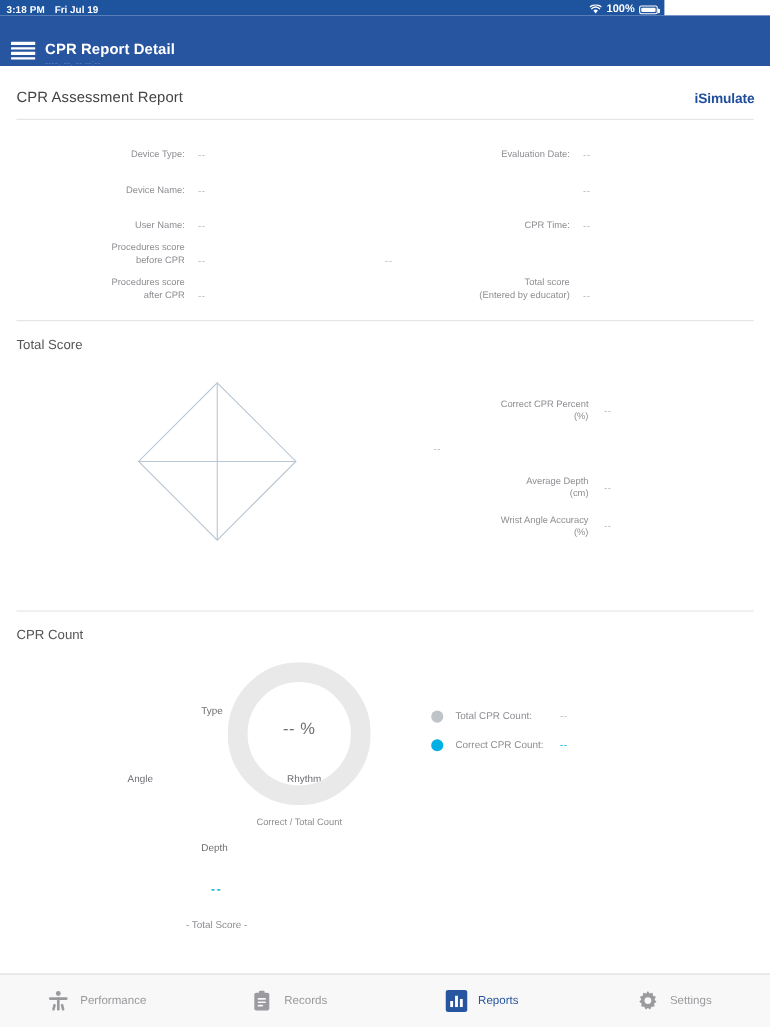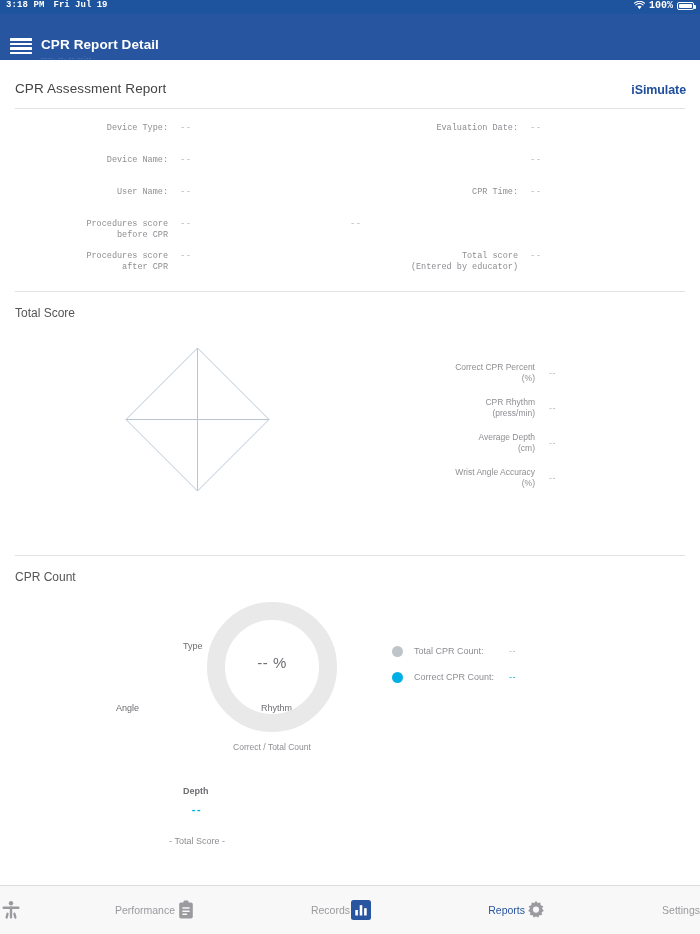--- a/index.html
+++ b/index.html
@@ -6,26 +6,25 @@
   html, body {
     width: 700px; height: 934px;
     font-family: "Liberation Sans", sans-serif;
     background: #ffffff;
     overflow: hidden;
   }
   .app { position: relative; width: 700px; height: 934px; background:#fff; }
 
   
   .statusbar {
-    position: absolute; top:0; left:0; width:700px; height:14px;
+    position: absolute; top:0; left:0; width:604px; height:14px;
     background:#1e539e; color:#fff;
-    display:flex; align-items:flex-start;
+    display:flex; align-items:flex-end;
     font-size:9px; font-weight:bold;
     padding:0 6px;
-    font-family:Liberation Mono, monospace;
   }
   .sb-time { margin-right:9px; letter-spacing:0.1px; }
   .sb-date { font-weight:bold; }
   .sb-right { margin-left:auto; display:flex; align-items:center; gap:4px; }
   .wifi-ico { display:inline-block; width:11px; height:9px; position:relative; }
   .wifi-ico svg { display:block; }
   .sb-batt-txt { font-size:10px; font-weight:bold; }
   .batt {
     width:17px; height:8px; border:1px solid #fff; border-radius:2px;
     position:relative; display:inline-block;
@@ -72,22 +71,22 @@
   }
 
   .hr { height:1px; background:#e3e3e3; margin:0 15px; }
 
   
   .meta {
     display:flex; padding:14px 0 8px 0;
   }
   .meta-col { width:350px; }
   .meta-row {
-    display:flex; align-items:flex-start;
-    min-height:23px; margin-bottom:9px;font-family:Liberation Mono, monospace;
+    display:flex; align-items:flex-end;
+    min-height:23px; margin-bottom:9px;
   }
   .meta-label {
     width:180px; text-align:right; padding-right:12px;
     font-size:8.5px; color:#8e8e93; line-height:1.35;
   }
   .meta-value {
     width:60px; text-align:left;
     font-size:9px; color:#b8b8bc; letter-spacing:0.4px;
   }
 
@@ -98,21 +97,21 @@
 
   
   .score-body { position:relative; height:235px; }
   .radar { position:absolute; left:120px; top:22px; width:155px; height:155px; }
   .radar svg { display:block; }
   .radar-lbl {
     position:absolute; font-size:9px; color:#6e6e73; white-space:nowrap;
   }
   .rl-count { left:183px; top:321px; }
   .rl-rhythm { left:261px; top:383px; }
-  .rl-depth { left:183px; top:466px;font-weight:bold; }
+  .rl-depth { left:183px; top:446px; }
   .rl-angle { left:116px; top:383px; }
   .radar-value {
     position:absolute; left:0; top:483px; width:394px; text-align:center;
     font-size:11px; font-weight:bold; color:#00b0e4; letter-spacing:1.5px;
   }
   .radar-caption {
     position:absolute; left:0; top:516px; width:394px; text-align:center;
     font-size:9px; color:#8e8e93;
   }
 
@@ -148,21 +147,21 @@
   .timeline svg { display:block; }
   .tl-lbl { position:absolute; font-size:7.5px; color:#c9c9ce; }
 
   
   .tabbar {
     position:absolute; bottom:0; left:0; width:700px; height:49px;
     background:#f8f8f8; border-top:1px solid #dcdcdc;
     display:flex;
   }
   .tab {
-    flex:1; display:flex; align-items:center; justify-content:space-between;
+    flex:1; display:flex; align-items:center; justify-content:center;
     gap:9px; cursor:pointer;
   }
   .tab-label { font-size:10.5px; color:#9a9a9f; }
   .tab.active .tab-label { color:#28559f; }
   .tab-ico { width:22px; height:22px; display:flex; align-items:center; justify-content:center;}
   .tab-ico svg { display:block; }
 </style>
 </head>
 <body>
 
@@ -268,21 +267,20 @@
       <div class="radar-lbl rl-angle">Angle</div>
       <div class="radar-value">--</div>
       <div class="radar-caption">- Total Score -</div>
 
       <div class="metrics" id="metrics">
           <div class="metric-row">
             <div class="metric-label">Correct CPR Percent<br>(%)</div>
             <div class="metric-value">--</div>
           </div>
           <div class="metric-row">
-            <div class="metric-label">CPR Rhythm<br>(press/min)</div>
             <div class="metric-value">--</div>
           </div>
           <div class="metric-row">
             <div class="metric-label">Average Depth<br>(cm)</div>
             <div class="metric-value">--</div>
           </div>
           <div class="metric-row">
             <div class="metric-label">Wrist Angle Accuracy<br>(%)</div>
             <div class="metric-value">--</div>
           </div>

